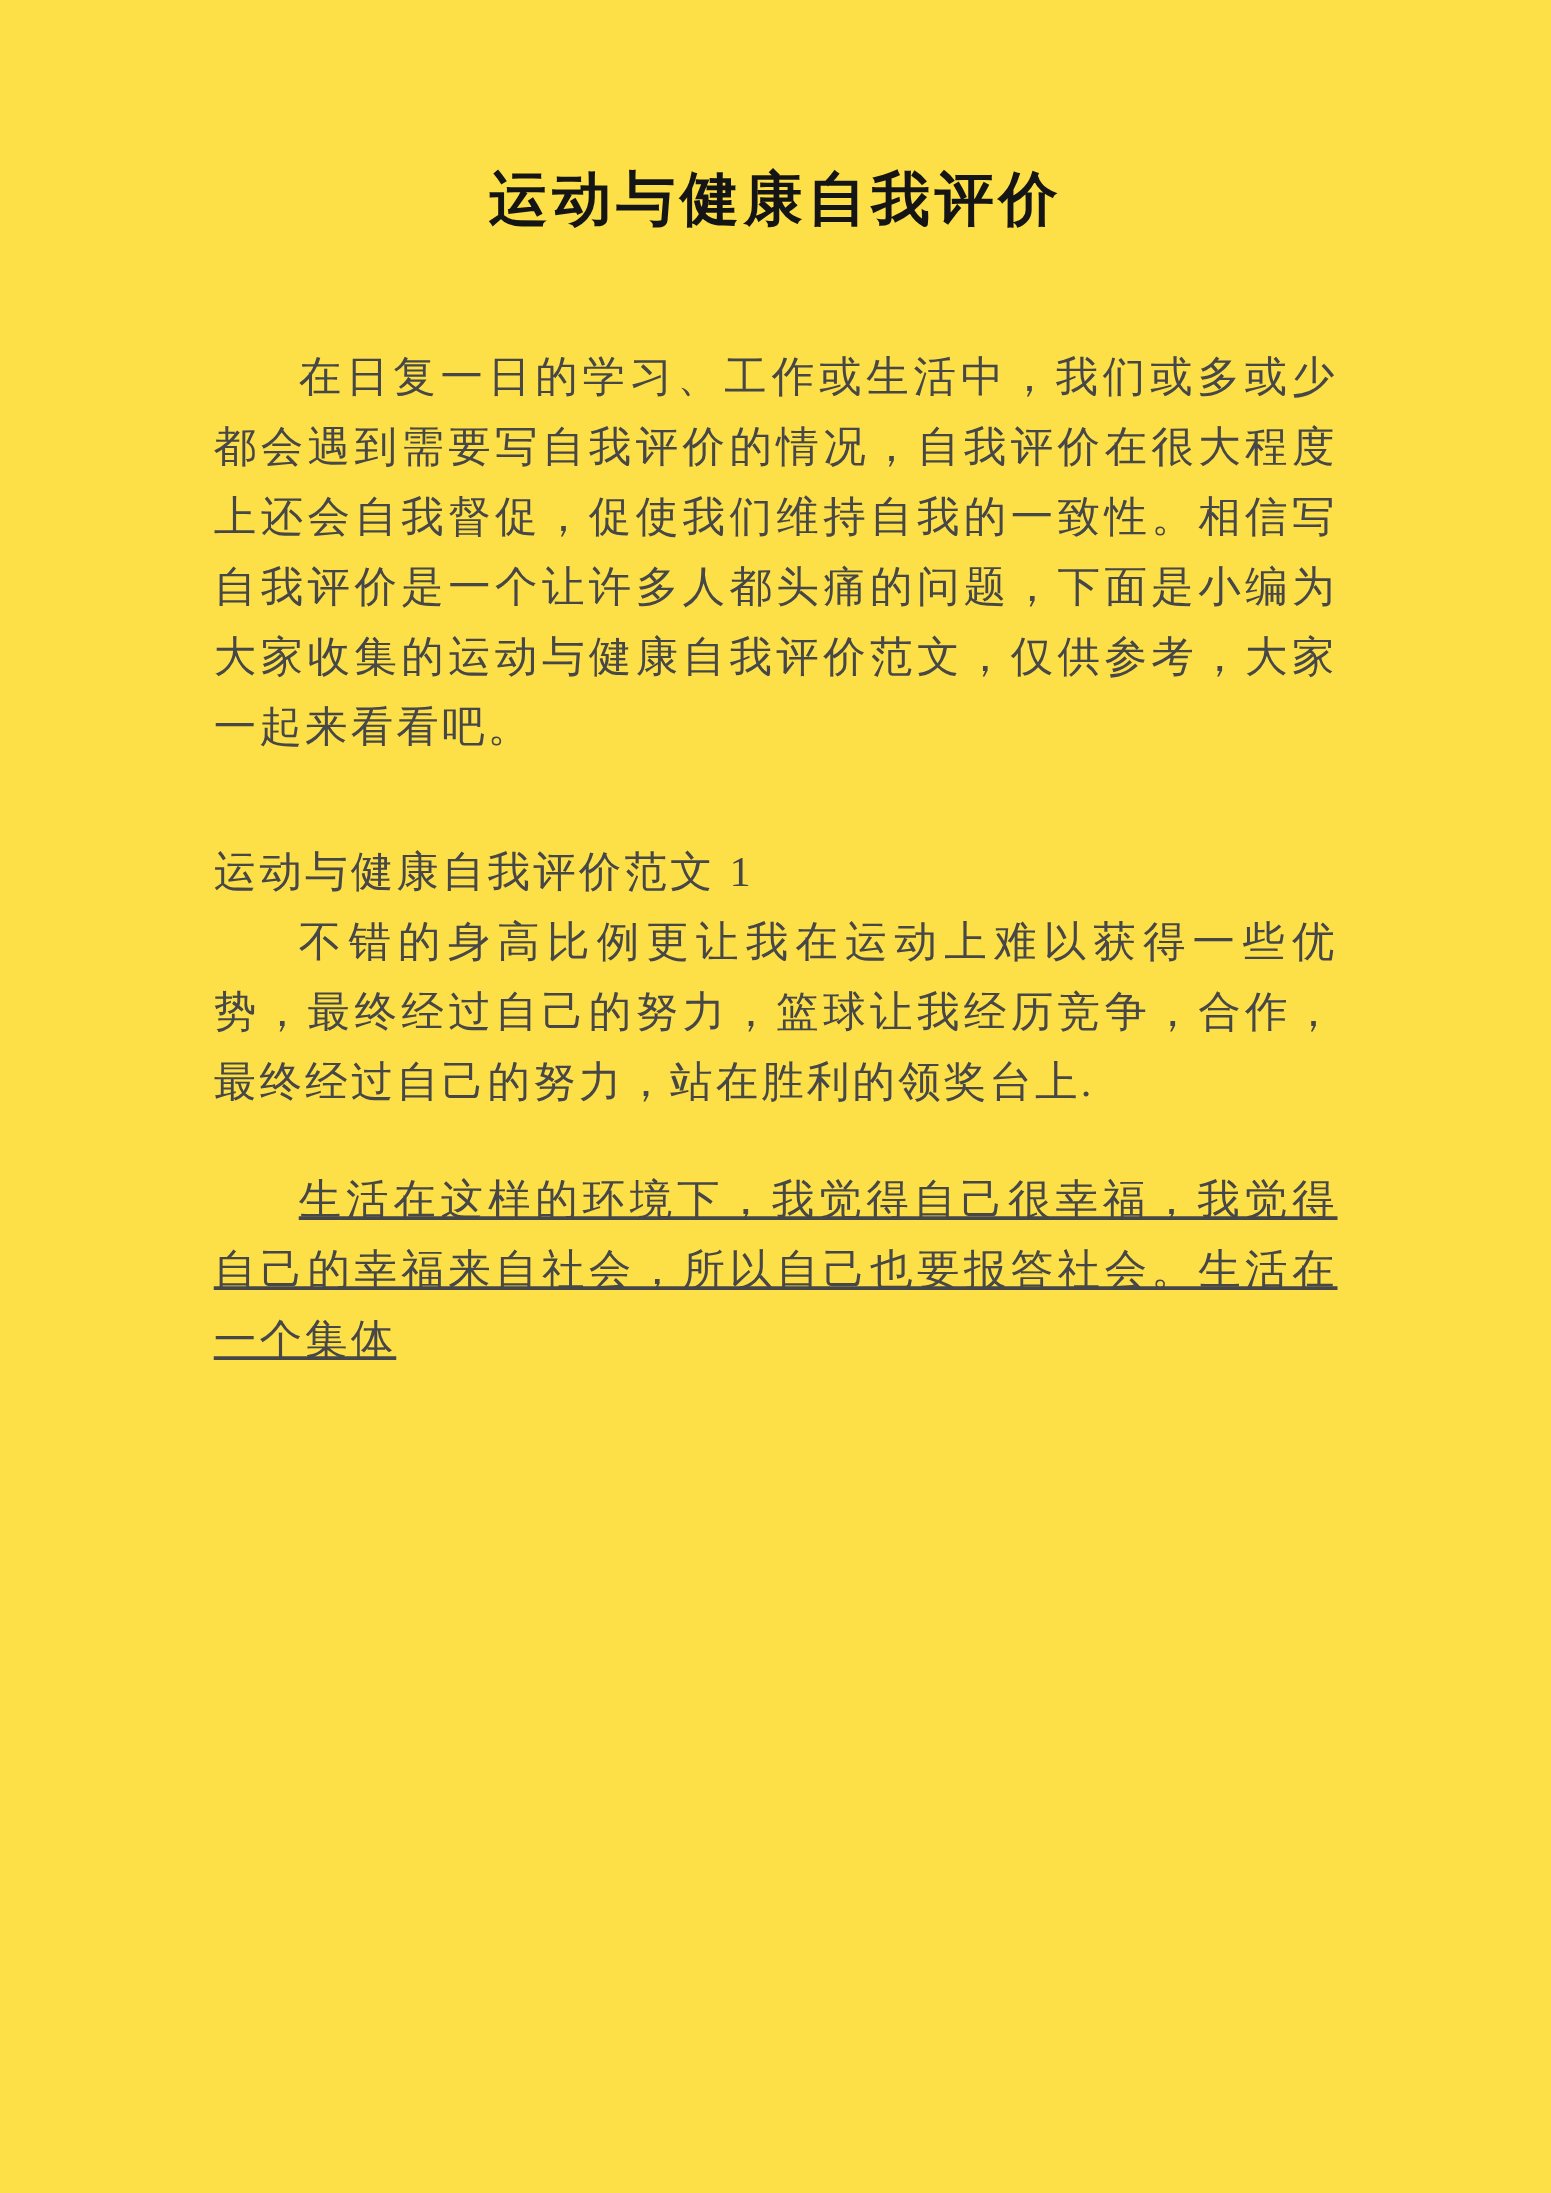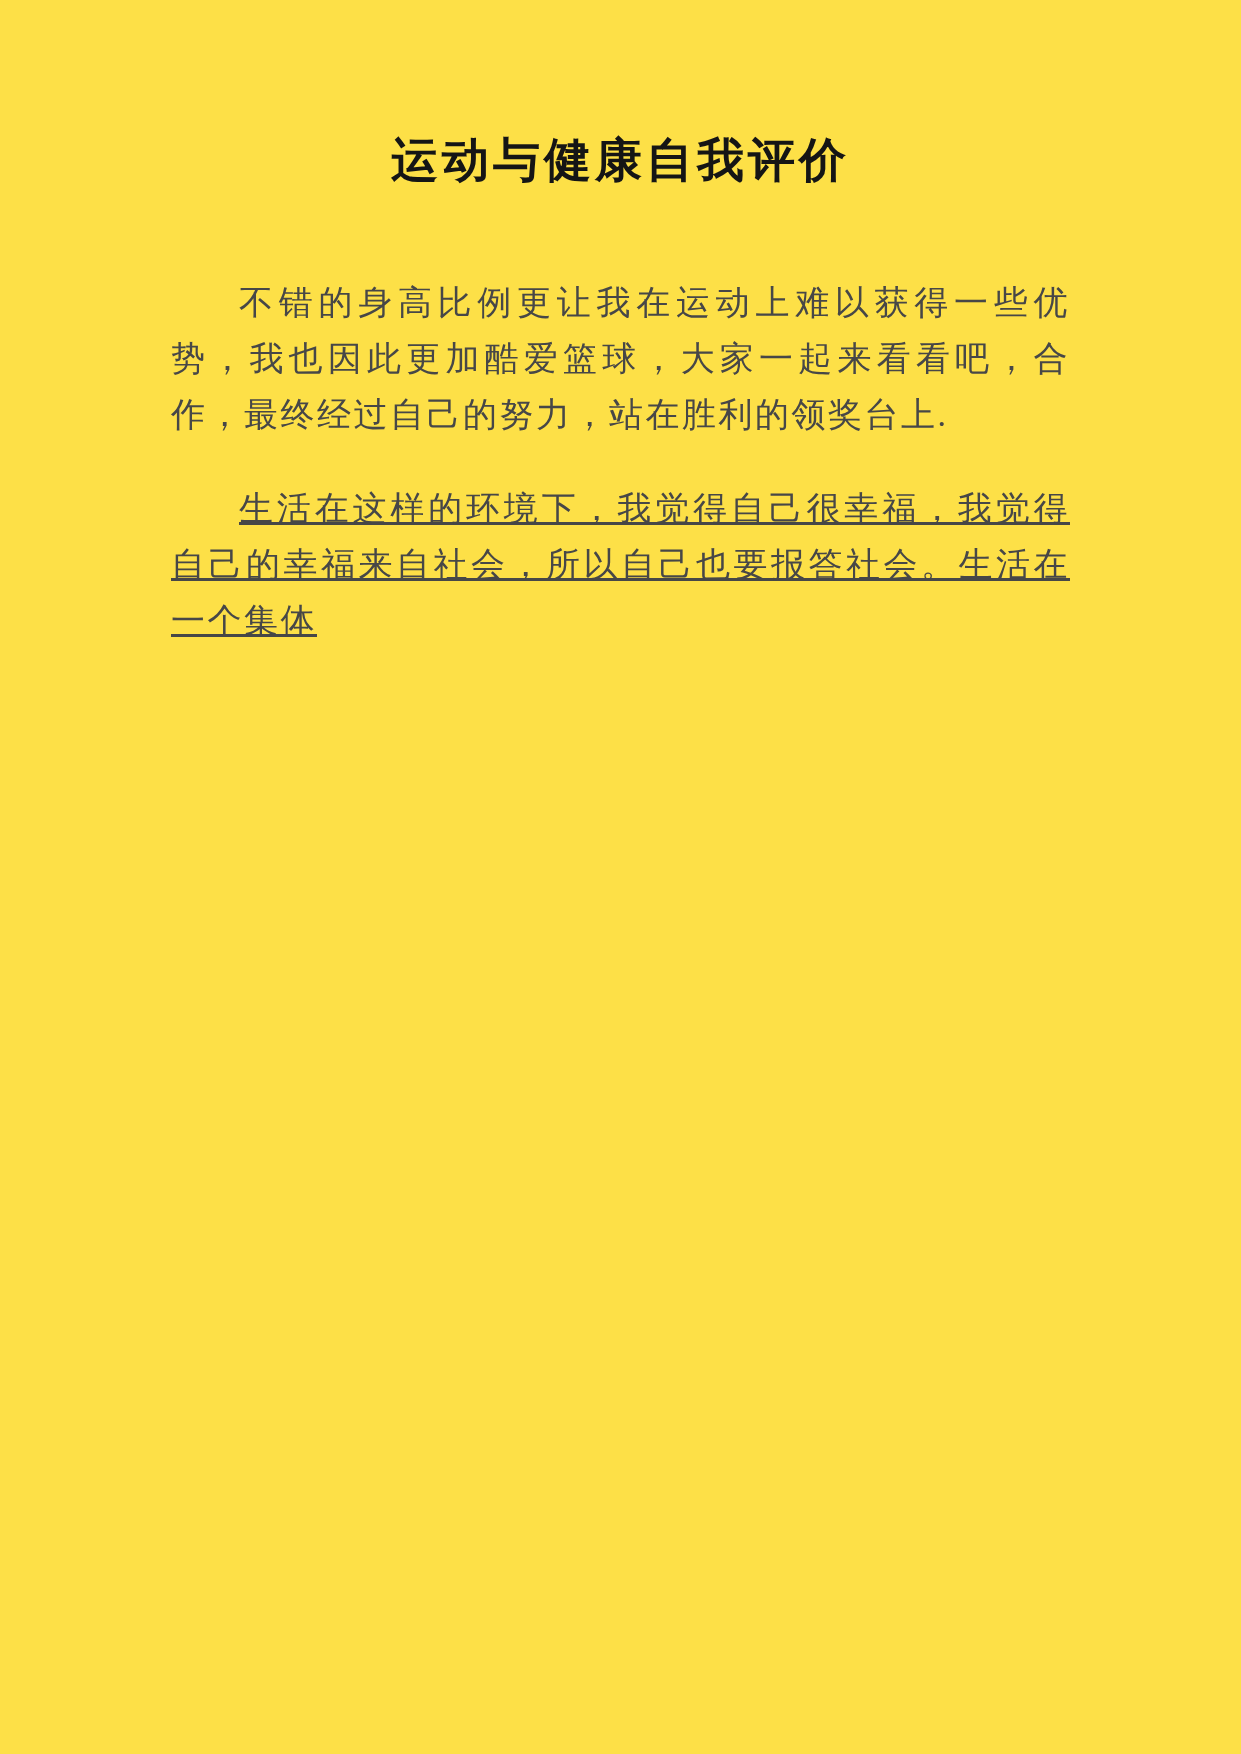--- a/index.html
+++ b/index.html
@@ -53,17 +53,19 @@
     text-decoration: underline;
   }
 </style>
 </head>
 <body>
 
 <div class="page">
   <div class="content">
     <h1 class="doc-title">运动与健康自我评价</h1>
     <div id="doc-body">
-        <p class="para indent">不错的身高比例更让我在运动上难以获得一些优势，我也因此更加酷爱篮球，大家一起来看看吧，合作，最终经过自己的努力，站在胜利的领奖台上.</p>
+        <p class="para indent">在日复一日的学习、工作或生活中，我们或多或少都会遇到需要写自我评价的情况，自我评价在很大程度上还会自我督促，促使我们维持自我的一致性。相信写自我评价是一个让许多人都头痛的问题，下面是小编为大家收集的运动与健康自我评价范文，仅供参考，大家一起来看看吧。</p>
+        <p class="para section-heading">运动与健康自我评价范文 1</p>
+        <p class="para indent">不错的身高比例更让我在运动上难以获得一些优势，最终经过自己的努力，篮球让我经历竞争，合作，最终经过自己的努力，站在胜利的领奖台上.</p>
         <p class="para indent closing">生活在这样的环境下，我觉得自己很幸福，我觉得自己的幸福来自社会，所以自己也要报答社会。生活在一个集体</p>
       </div>
   </div>
 </div>
 
 </body></html>

